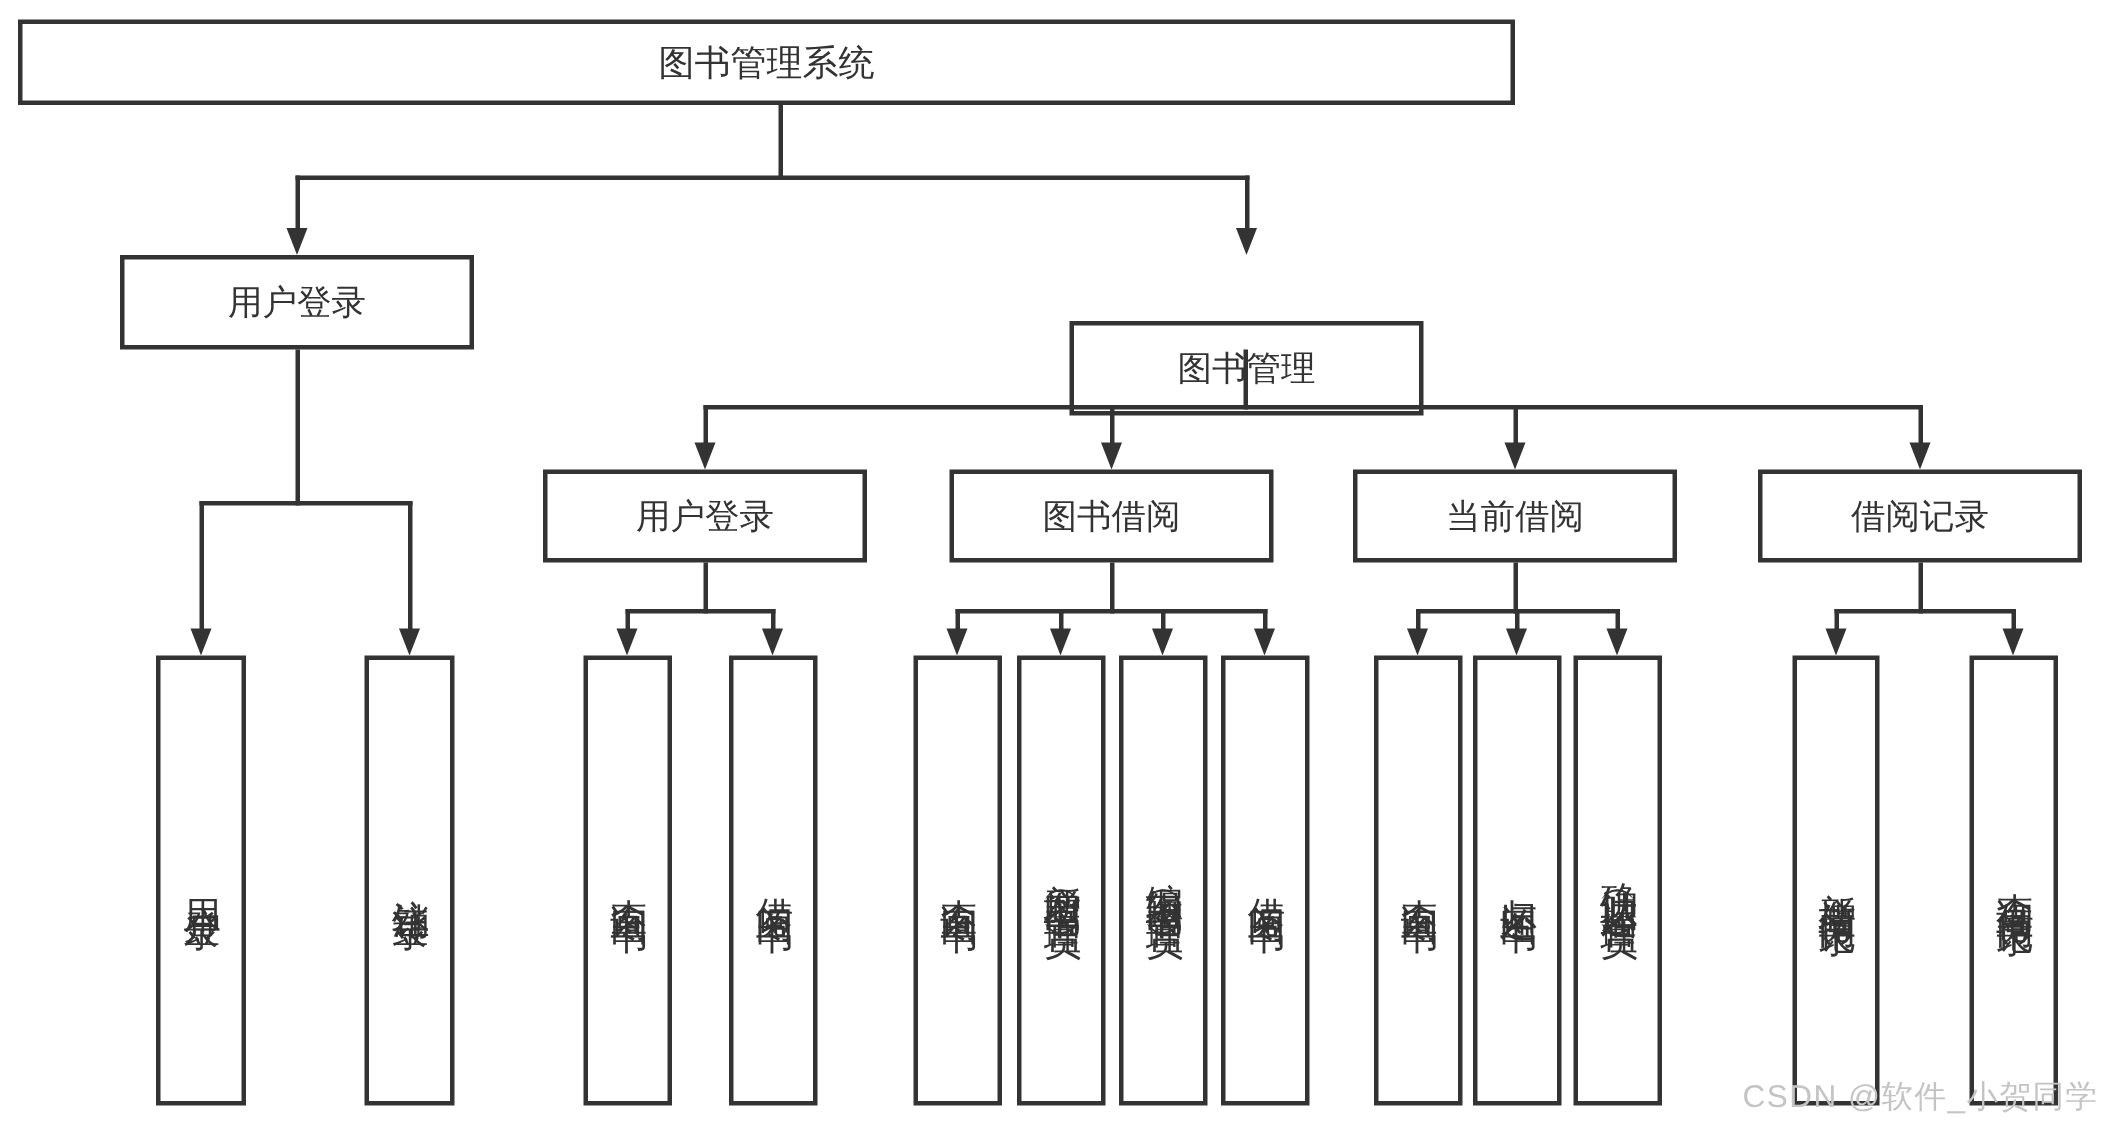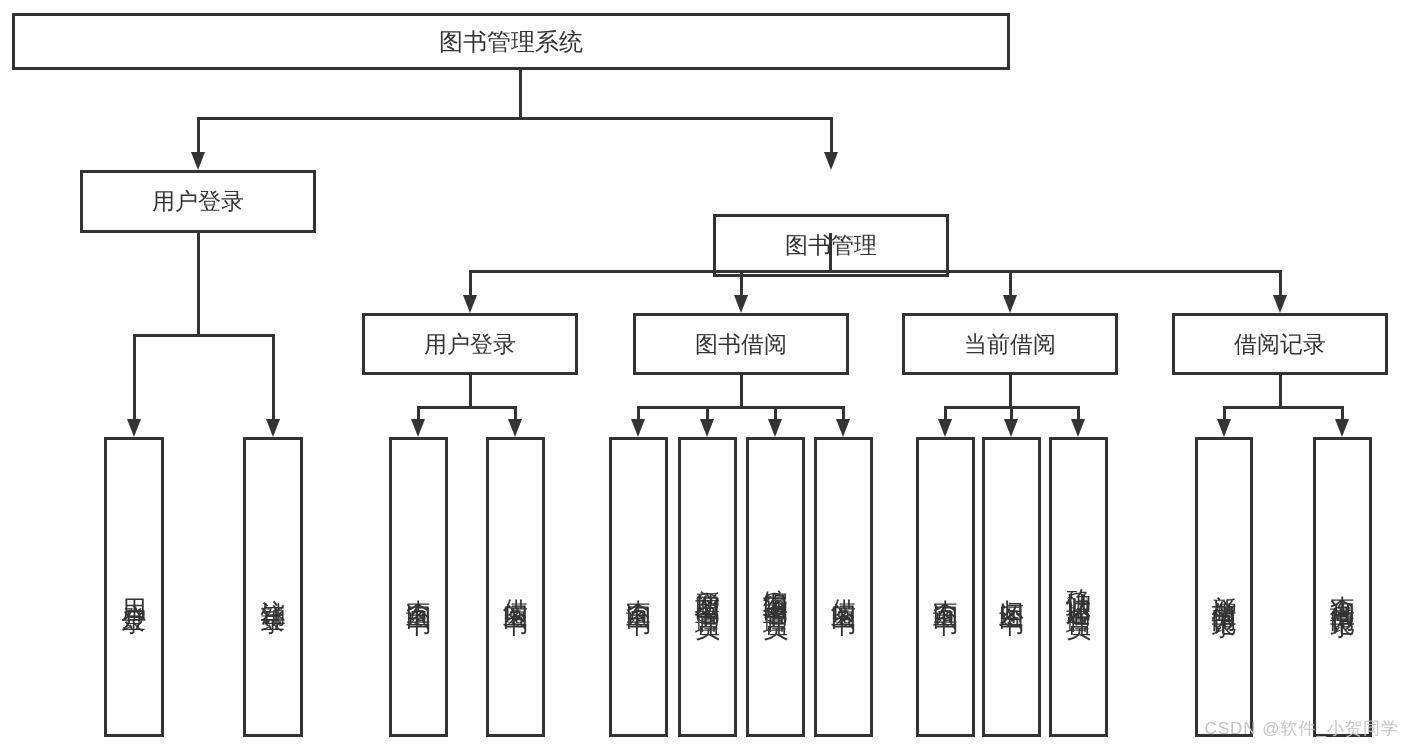--- a/index.html
+++ b/index.html
@@ -30,21 +30,21 @@
   }
   .v,.h{position:absolute;background:var(--line);}
   .arrow{
     position:absolute;width:0;height:0;
     border-left:7px solid transparent;
     border-right:7px solid transparent;
     border-top:18px solid var(--line);
   }
   .watermark{
     position:absolute;top:717px;right:6px;
-    font-size:17px;color:var(--wm);letter-spacing:1px;
+    font-size:21px;color:var(--wm);letter-spacing:1px;
     white-space:nowrap;
     text-align:right;
   }
 </style>
 </head>
 <body>
 
 <div class="canvas">
 
   <div class="box rootbox" style="left:12px;top:13px;width:998px;height:57px;">

